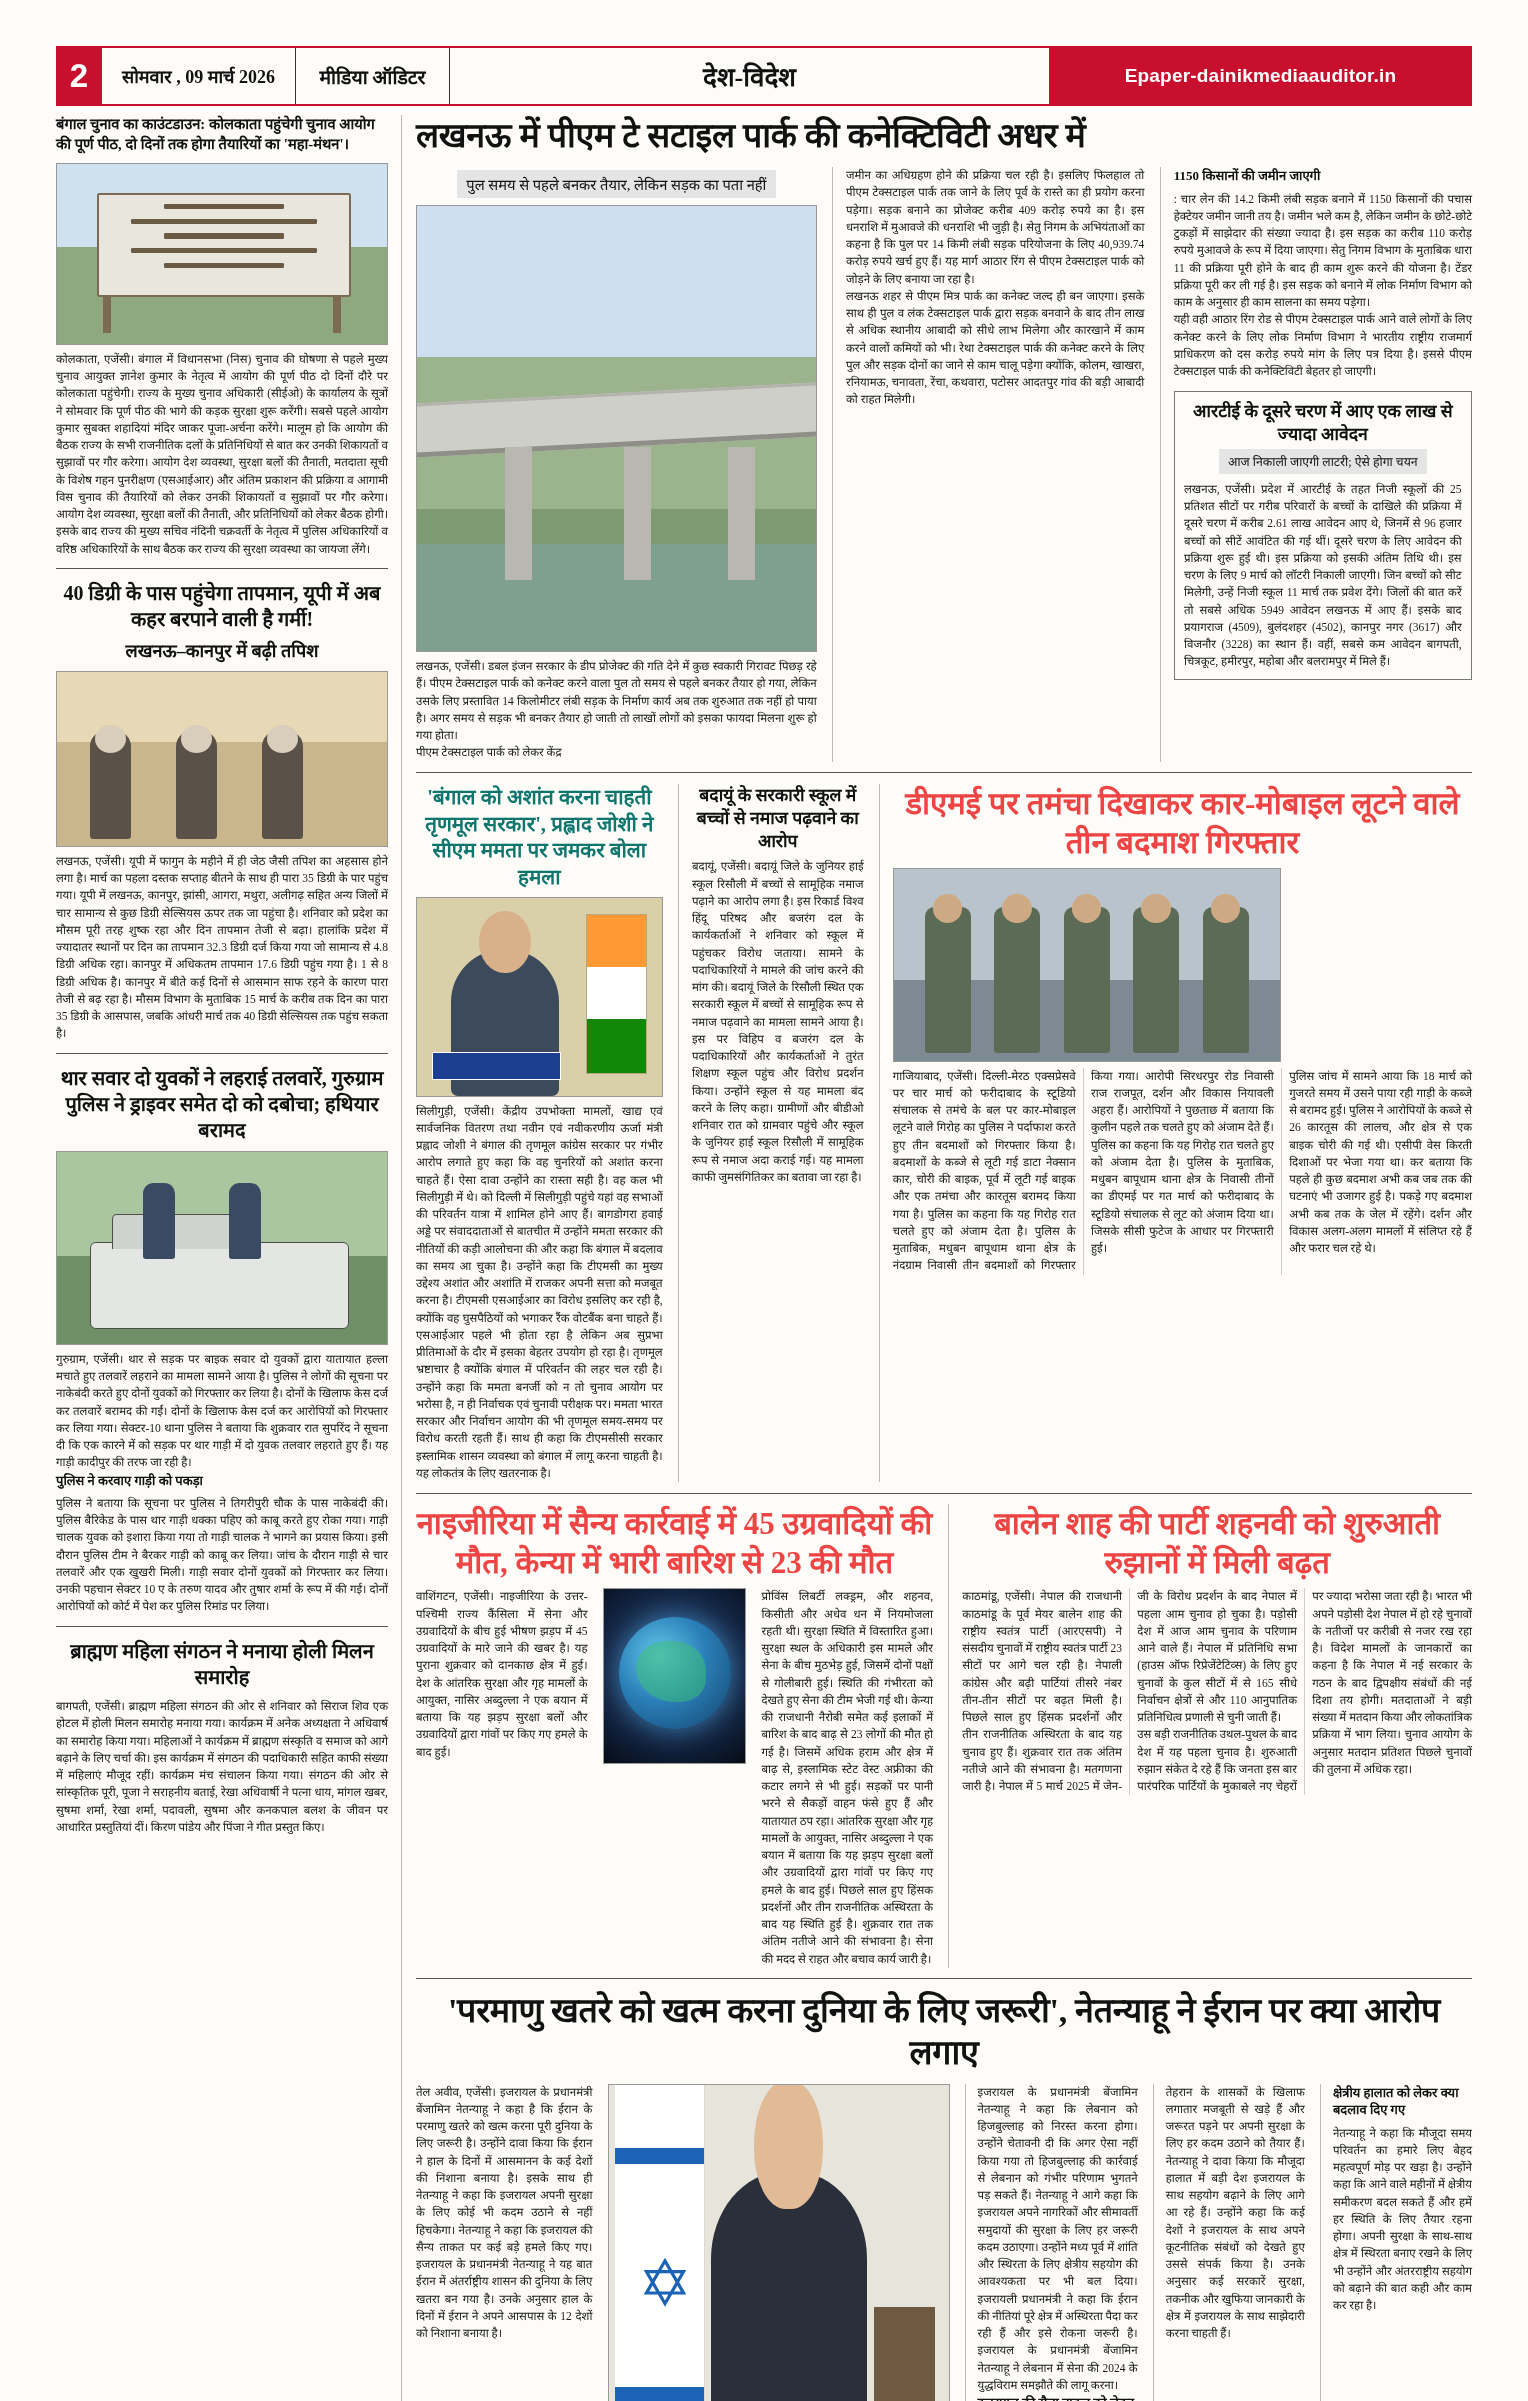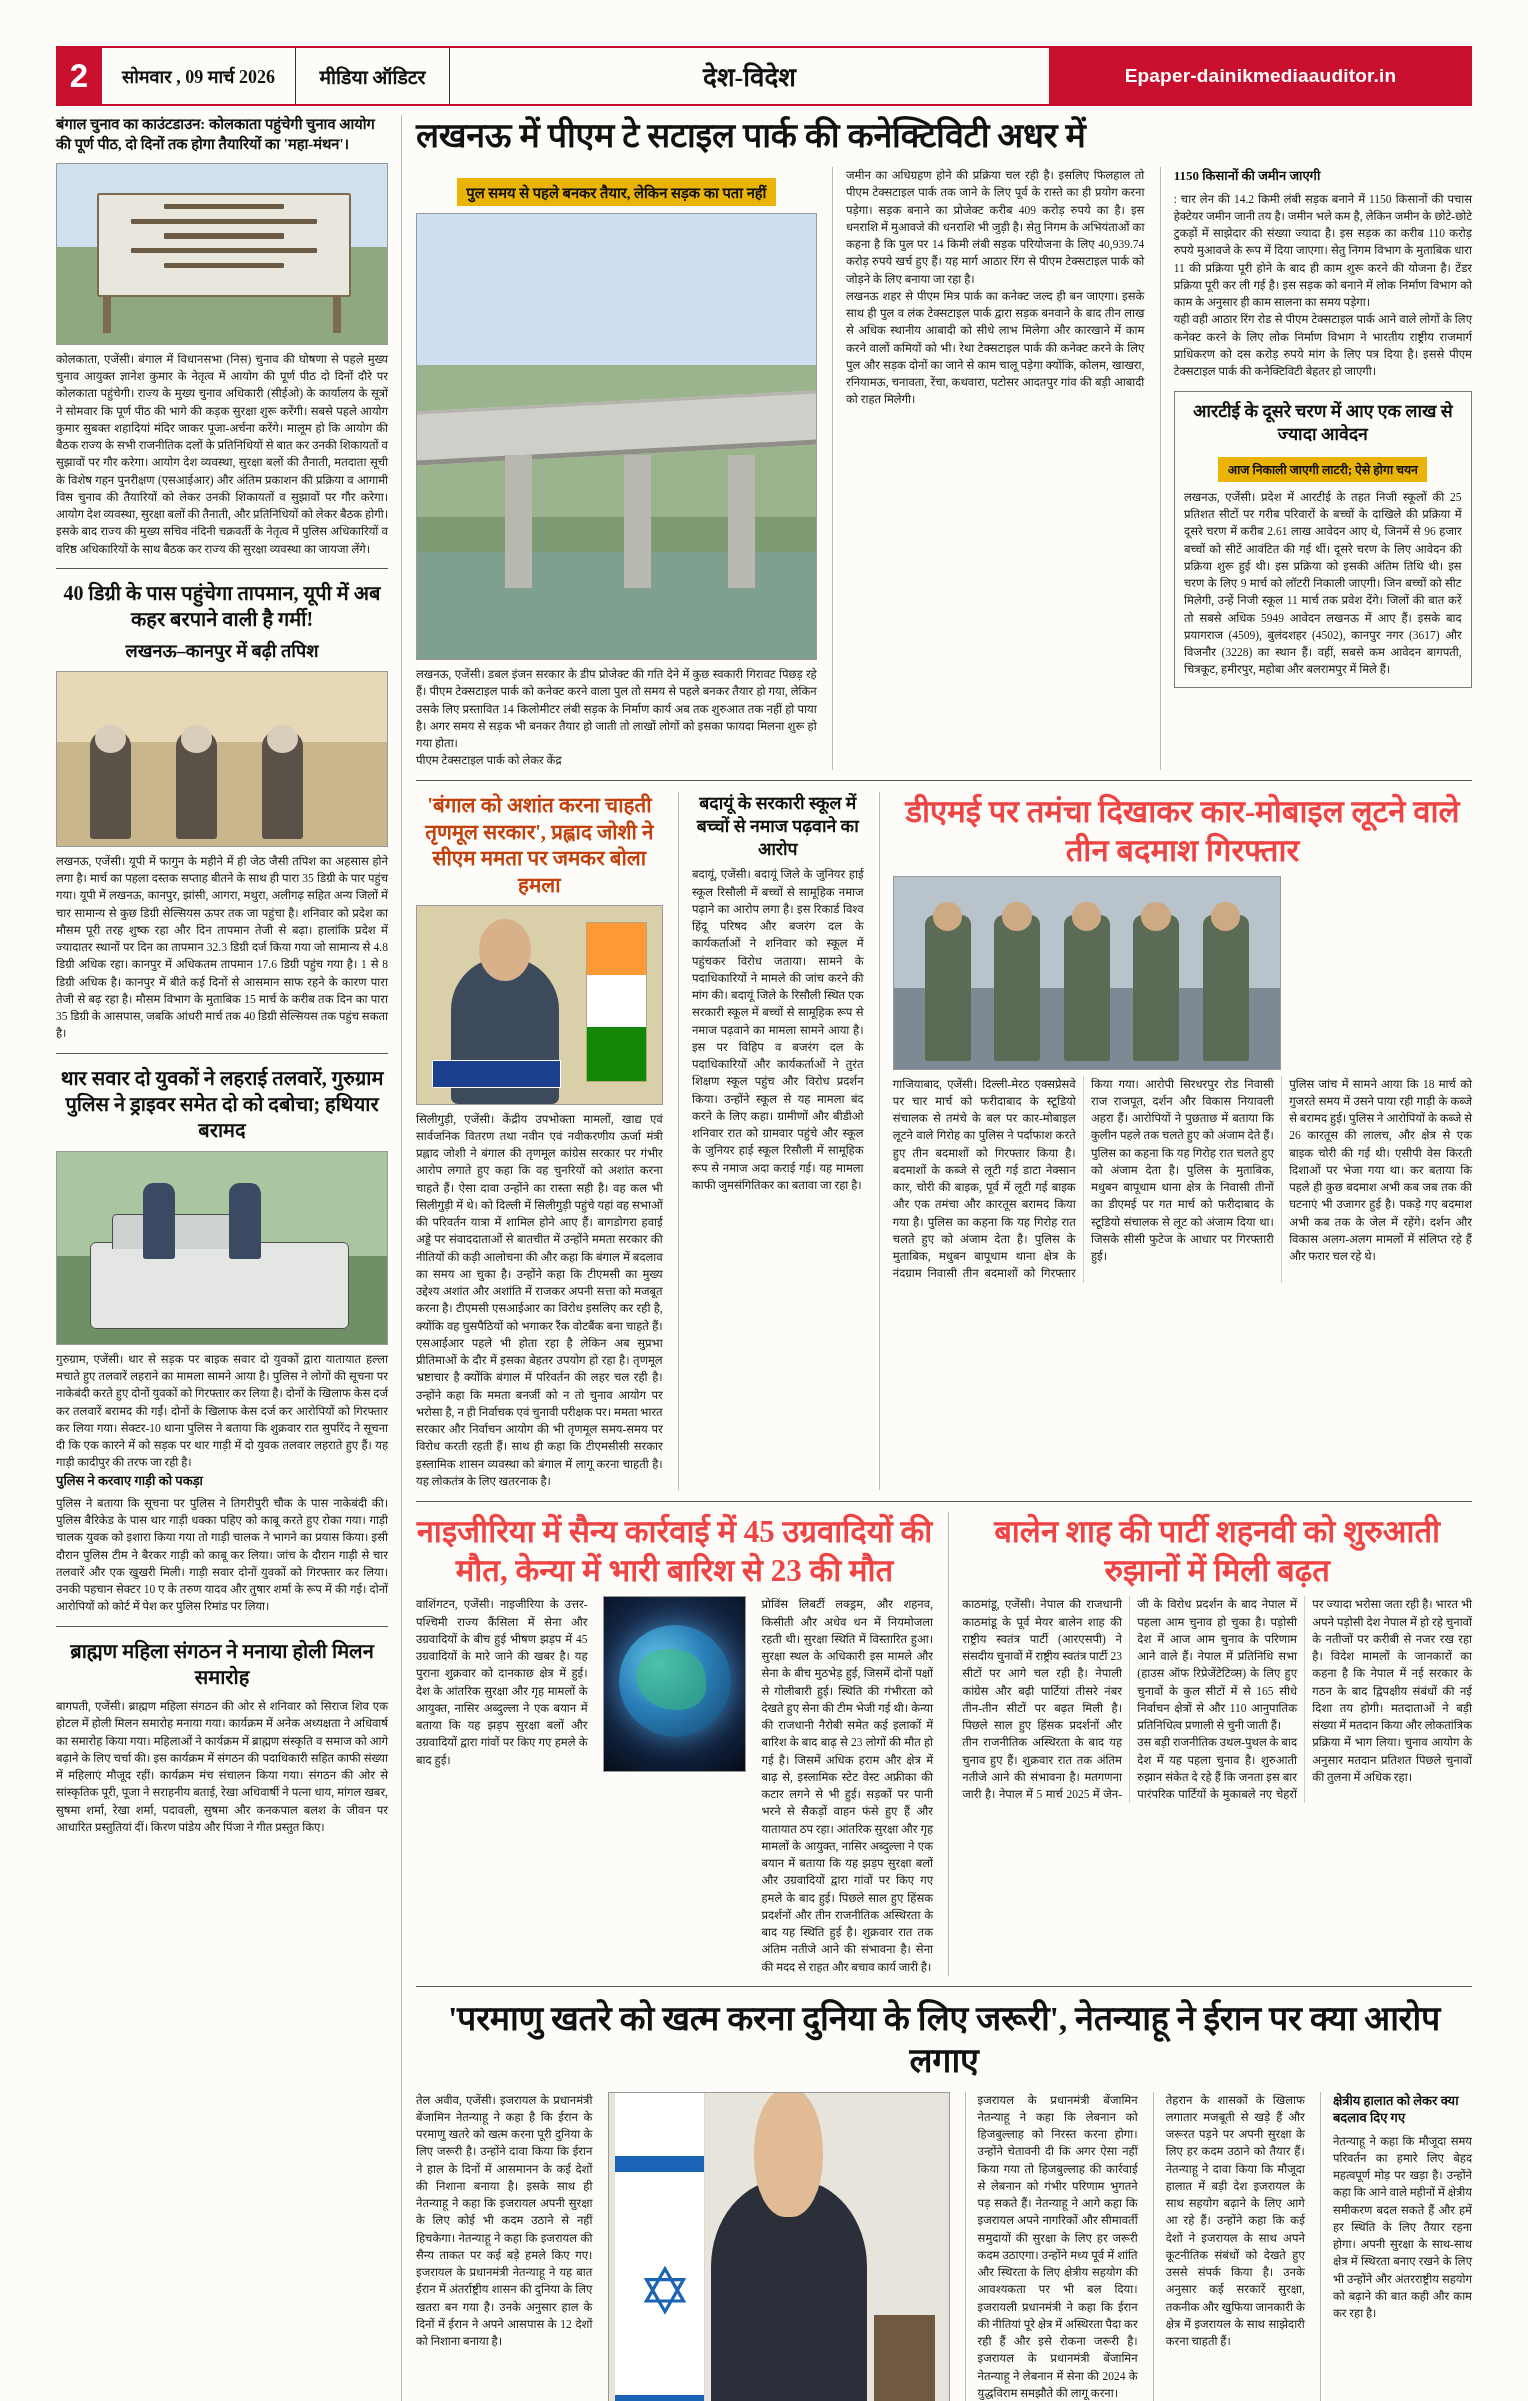--- a/index.html
+++ b/index.html
@@ -389,46 +389,46 @@
     right: 4%;
     bottom: 0;
     width: 18%;
     height: 44%;
     background: #6f5a41;
   }
 
   
   .strap {
     display: inline-block;
-    background: #eab308;
-    color: #111;
-    font-weight: bold;
+    background: #e5e5e5;
+    color: #111;
+    font-weight: normal;
     font-size: 14.7px;
     padding: 4.1px 9.4px;
-    margin: 11px 0 7px 0;
+    margin: 3px 0 7px 0;
   }
 
   .main-head {
     font-size: 34px;
     font-weight: bold;
     line-height: 1.22;
     color: #111;
     letter-spacing: -0.3px;
   }
   .sub-head-2 {
     font-size: 31px;
     font-weight: bold;
     line-height: 1.26;
     color: #ef4444;
   }
   .sub-head-3 {
     font-size: 20.6px;
     font-weight: bold;
     line-height: 1.3;
-    color: #c2410c;
+    color: #0f766e;
   }
   .sub-head-4 {
     font-size: 17.6px;
     font-weight: bold;
     line-height: 1.3;
     color: #111;
   }
   .kicker {
     font-size: 13px;
     font-weight: bold;

